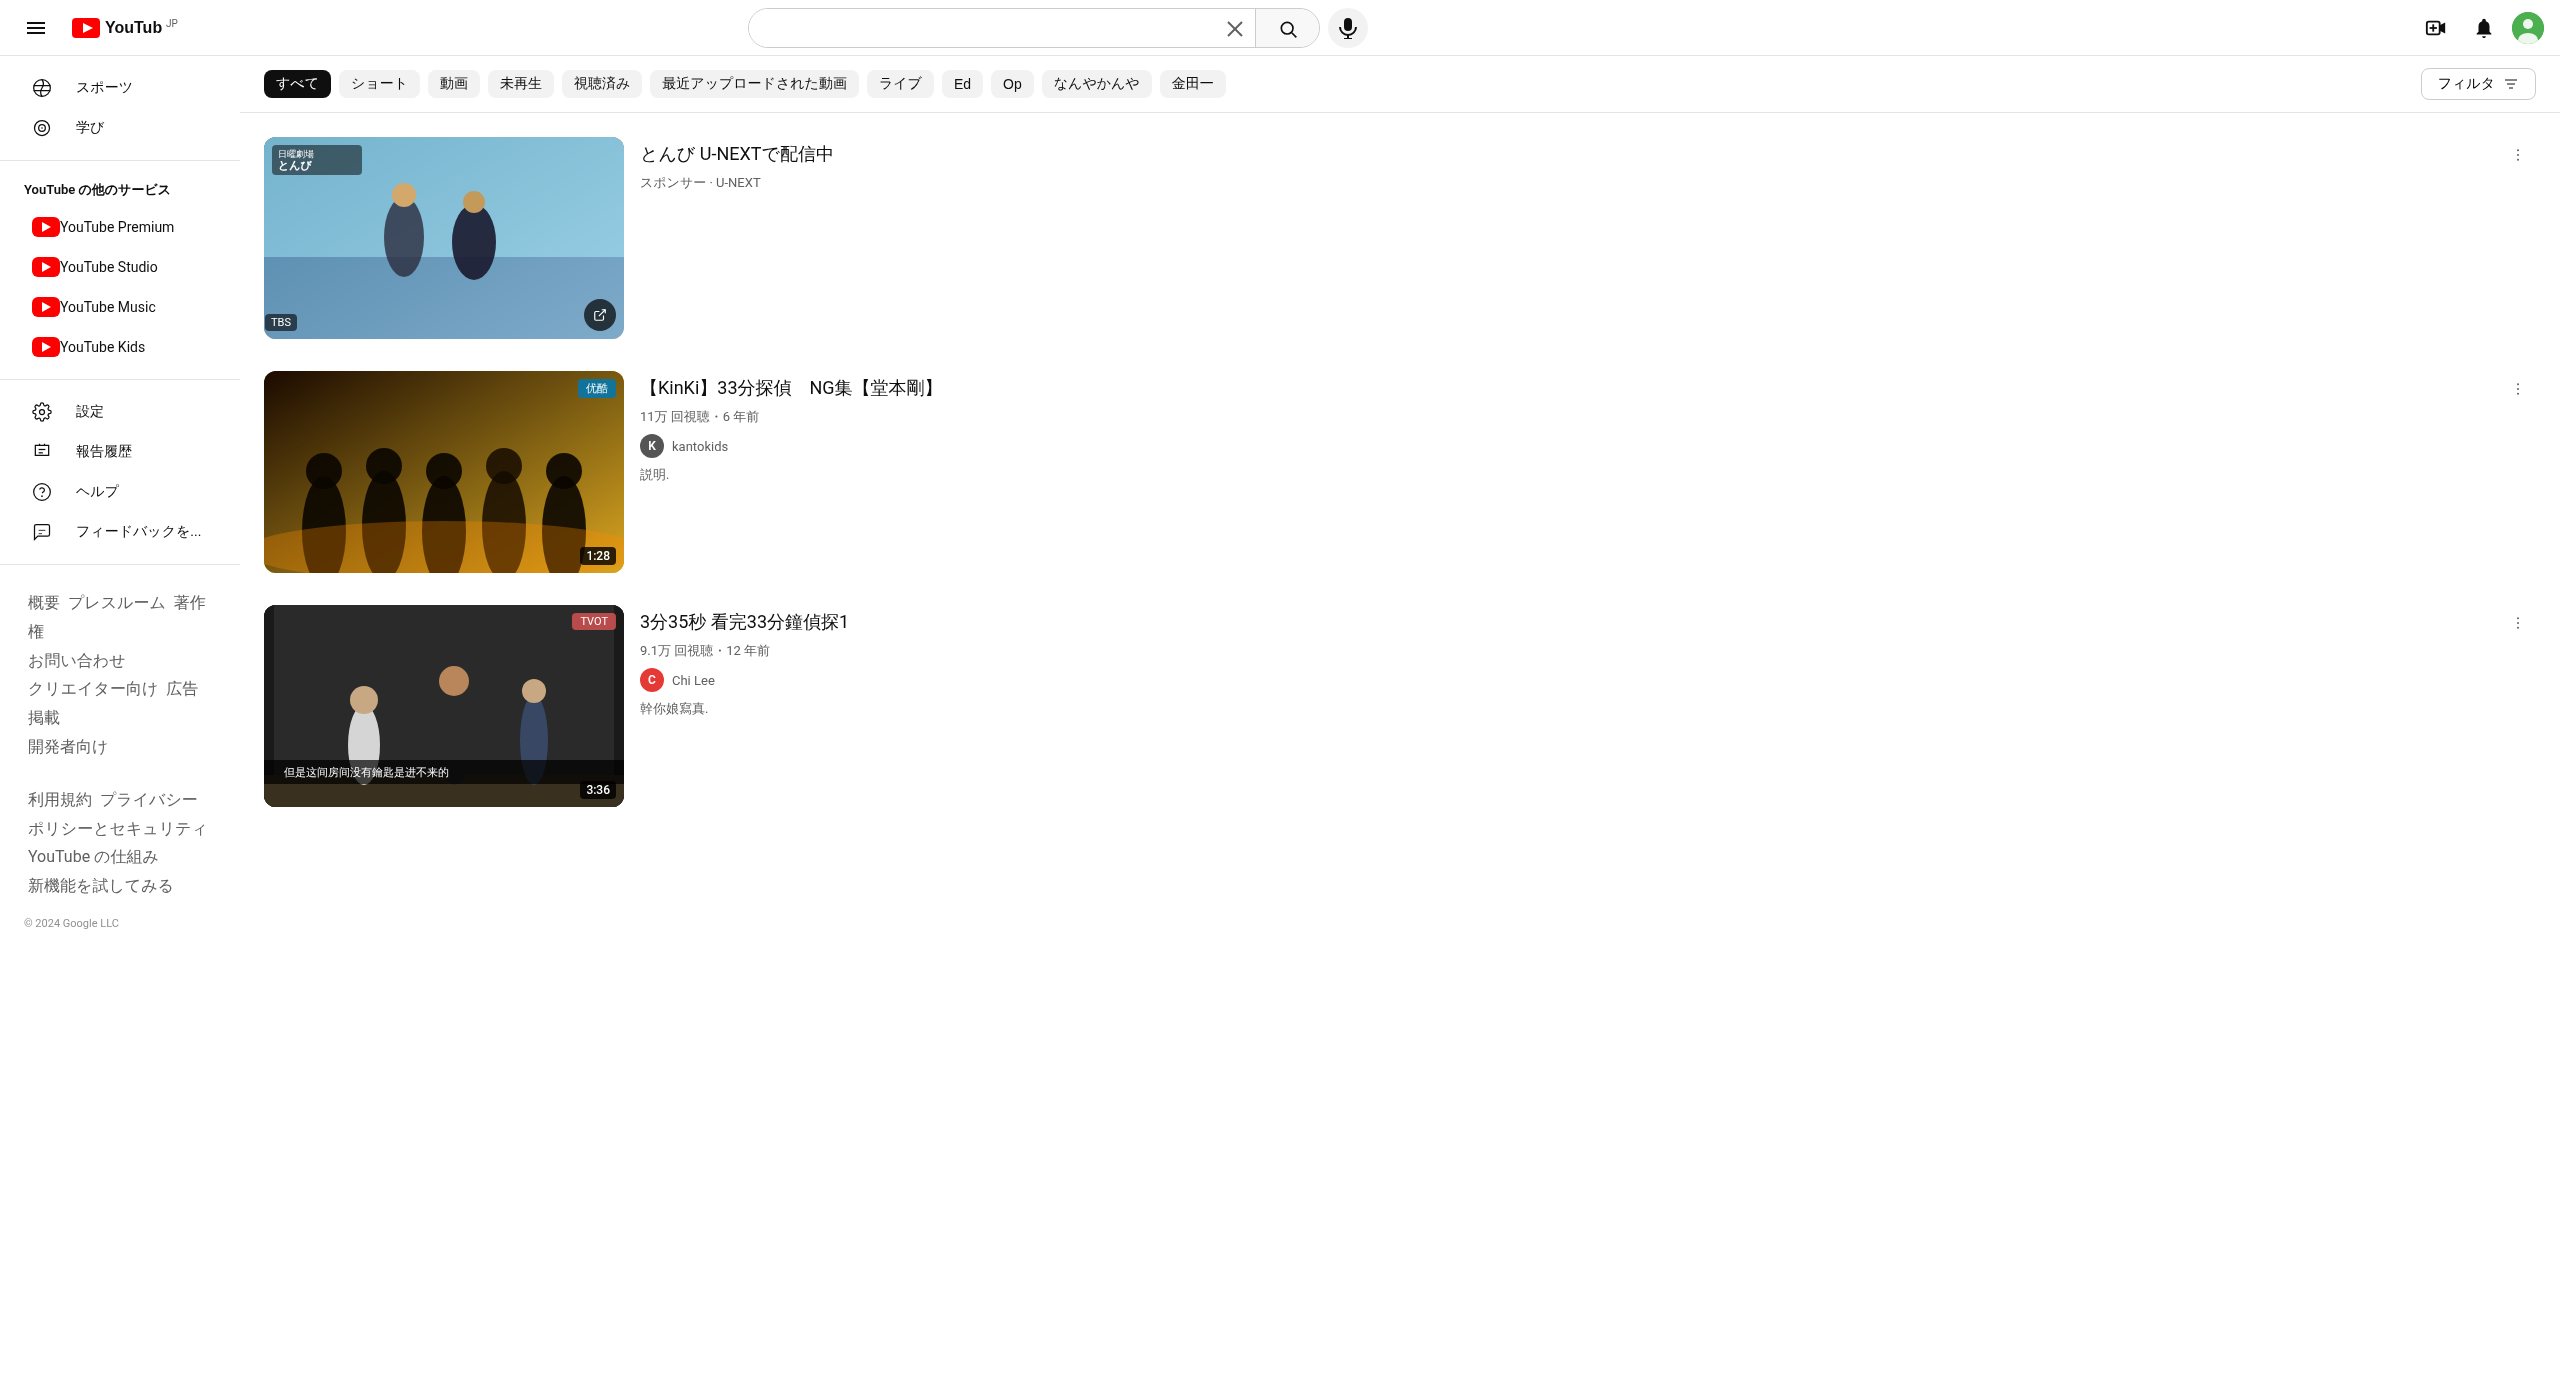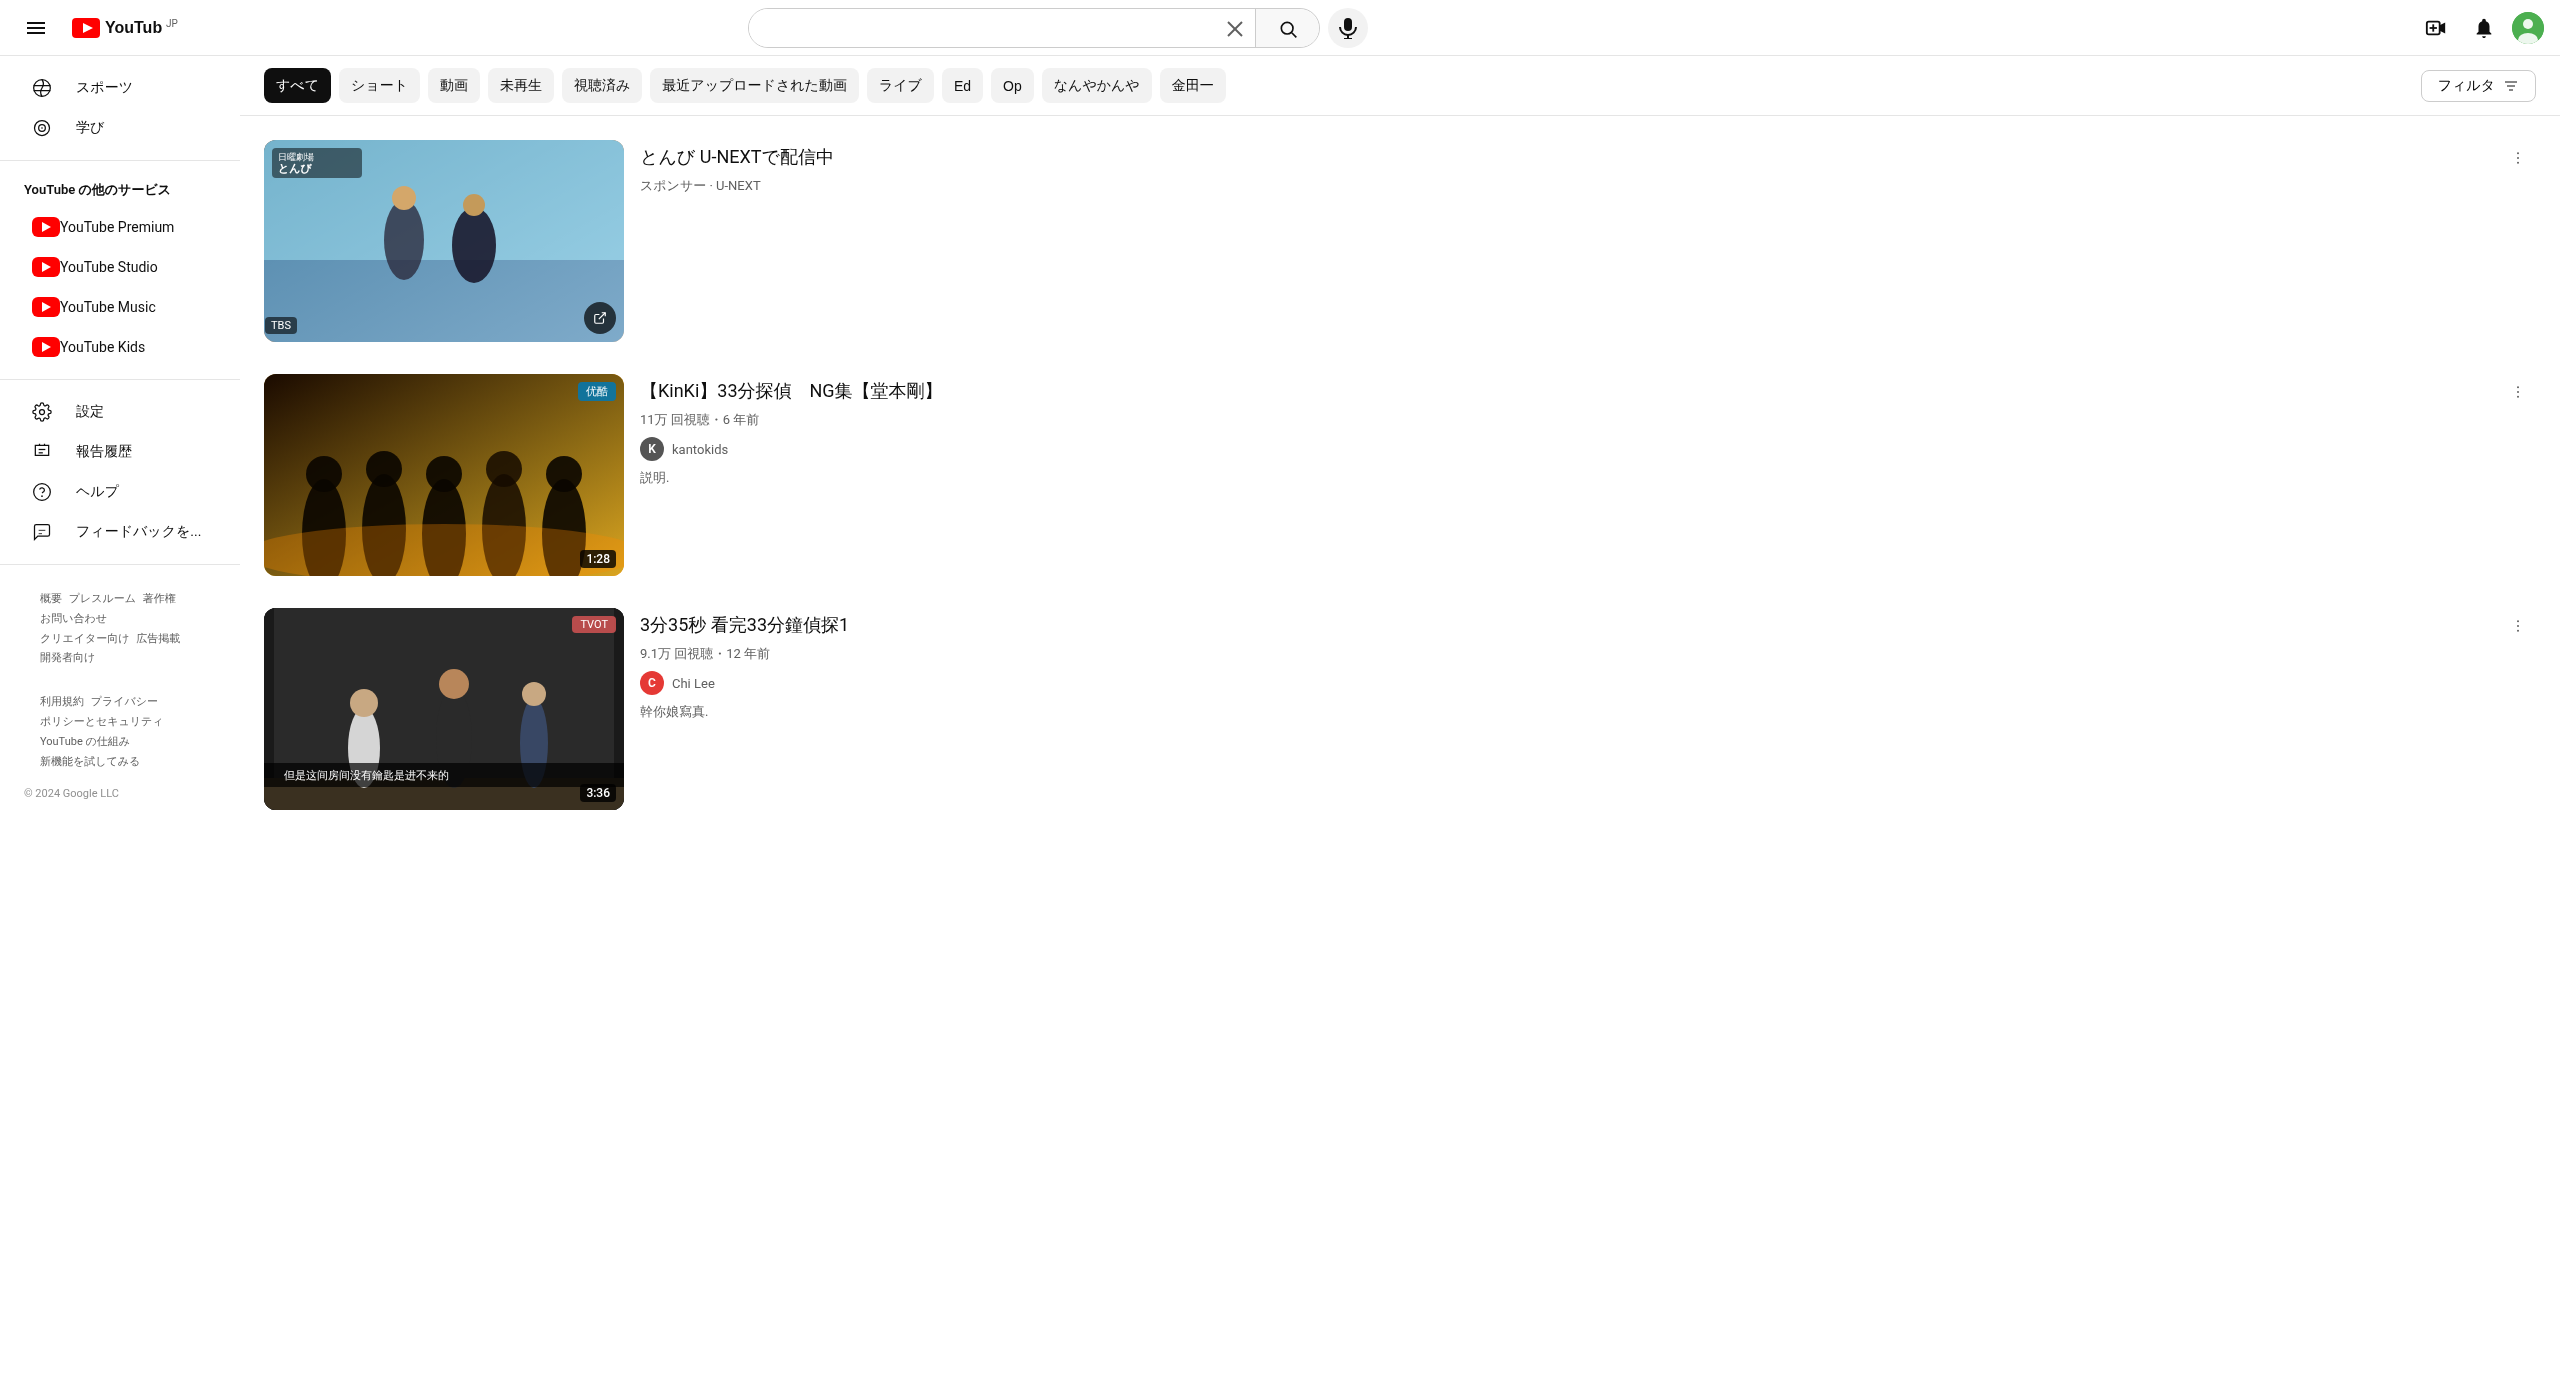--- a/index.html
+++ b/index.html
@@ -153,22 +153,22 @@
       display: flex; align-items: center; justify-content: center;
     }
     .yt-red-icon::after {
       content: '';
       width: 0; height: 0;
       border-style: solid;
       border-width: 5px 0 5px 9px;
       border-color: transparent transparent transparent #fff;
     }
     .sidebar-footer-links {
-      padding: 12px 40px;
-      font-size: 11px; color: #606060; line-height: 1.8;
+      padding: 12px 28px;
+      font-size: 16px; color: #606060; line-height: 1.8;
     }
     .sidebar-footer-links a { color: #606060; text-decoration: none; margin-right: 4px; }
     .sidebar-copyright { padding: 4px 24px; font-size: 11px; color: #909090; }
 
     
     .main-content {
       margin-left: 240px;
       flex: 1;
       padding: 0;
     }
@@ -181,21 +181,21 @@
       gap: 8px;
       border-bottom: 1px solid #e5e5e5;
       flex-wrap: nowrap;
       overflow-x: auto;
       position: sticky;
       top: 56px;
       background: #fff;
       z-index: 50;
     }
     .filter-chip {
-      height: 35px;
+      height: 28px;
       padding: 0 12px;
       border: none;
       border-radius: 8px;
       font-size: 14px;
       cursor: pointer;
       white-space: nowrap;
       background: #f2f2f2;
       color: #0f0f0f;
     }
     .filter-chip.active {

